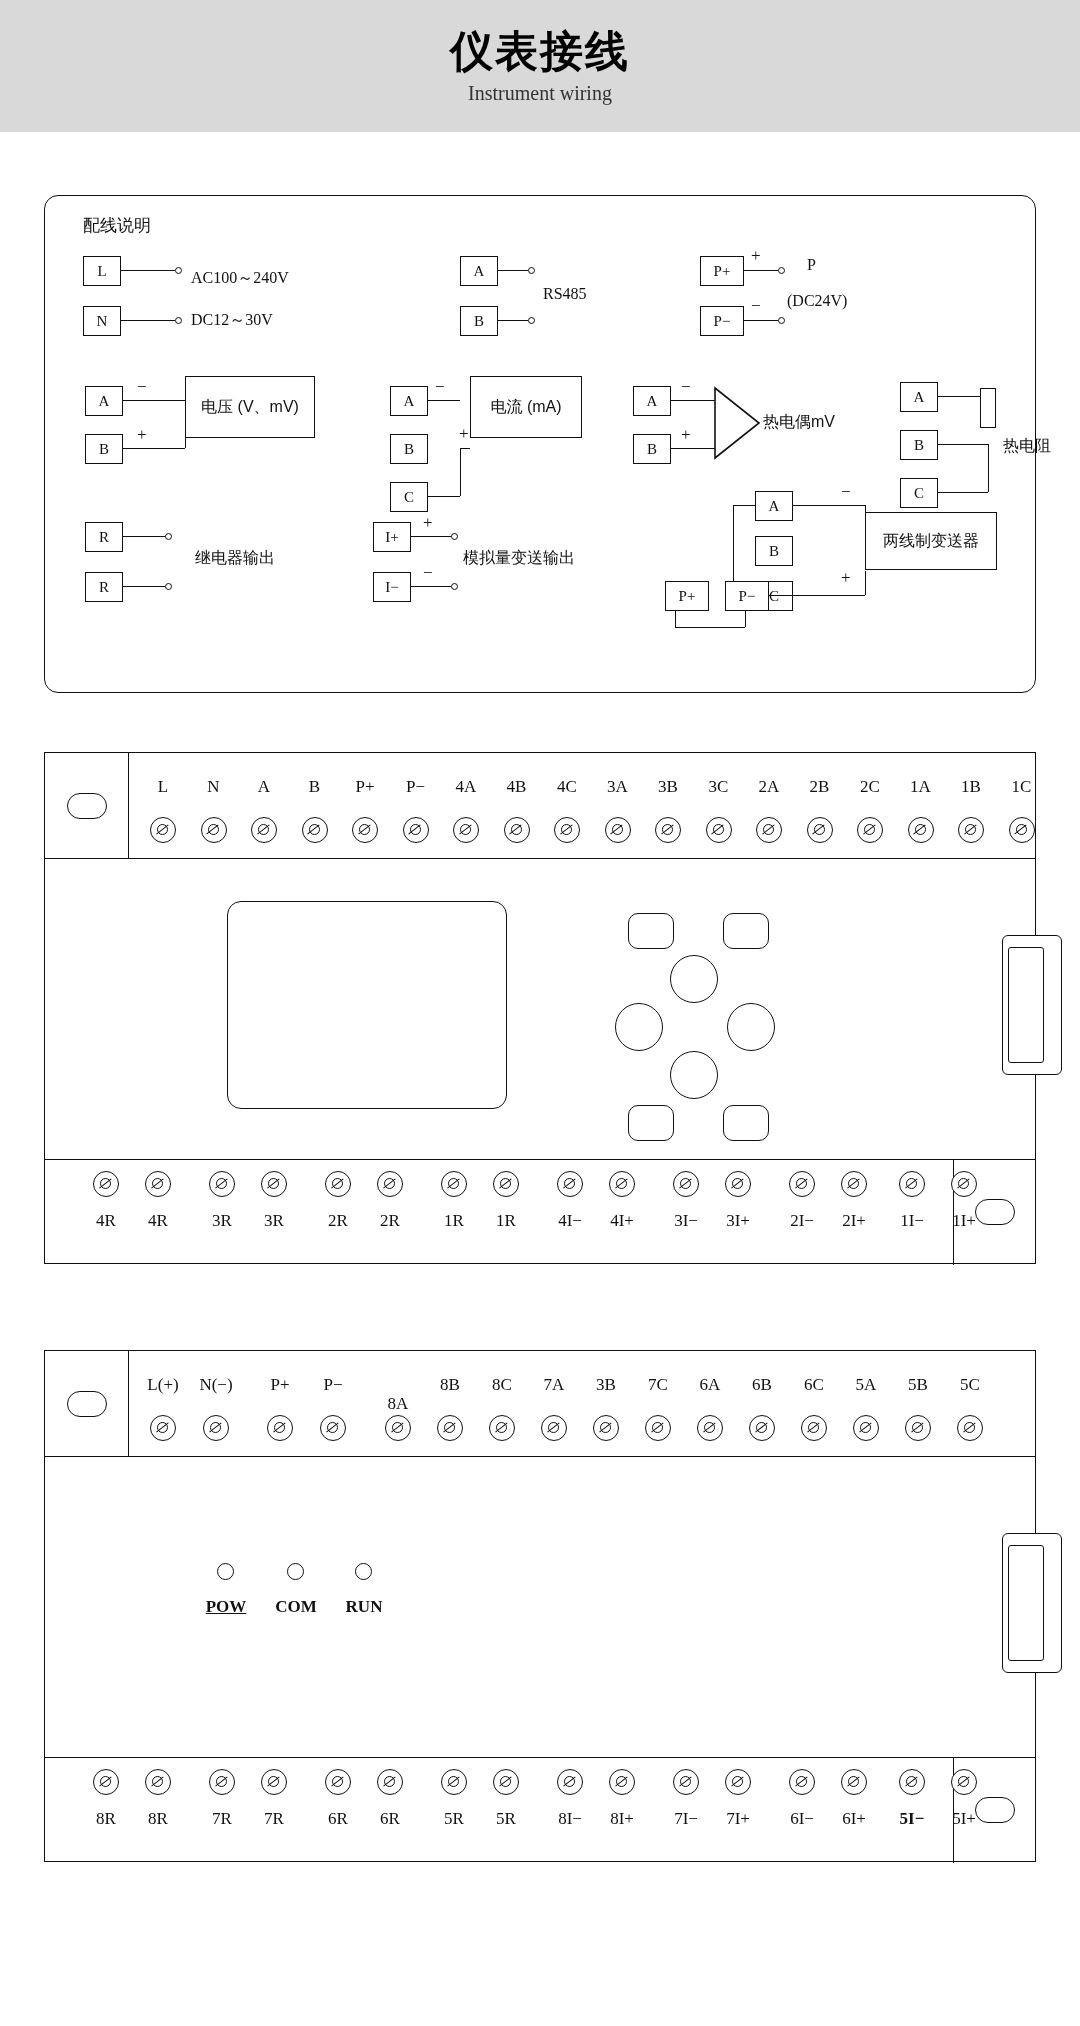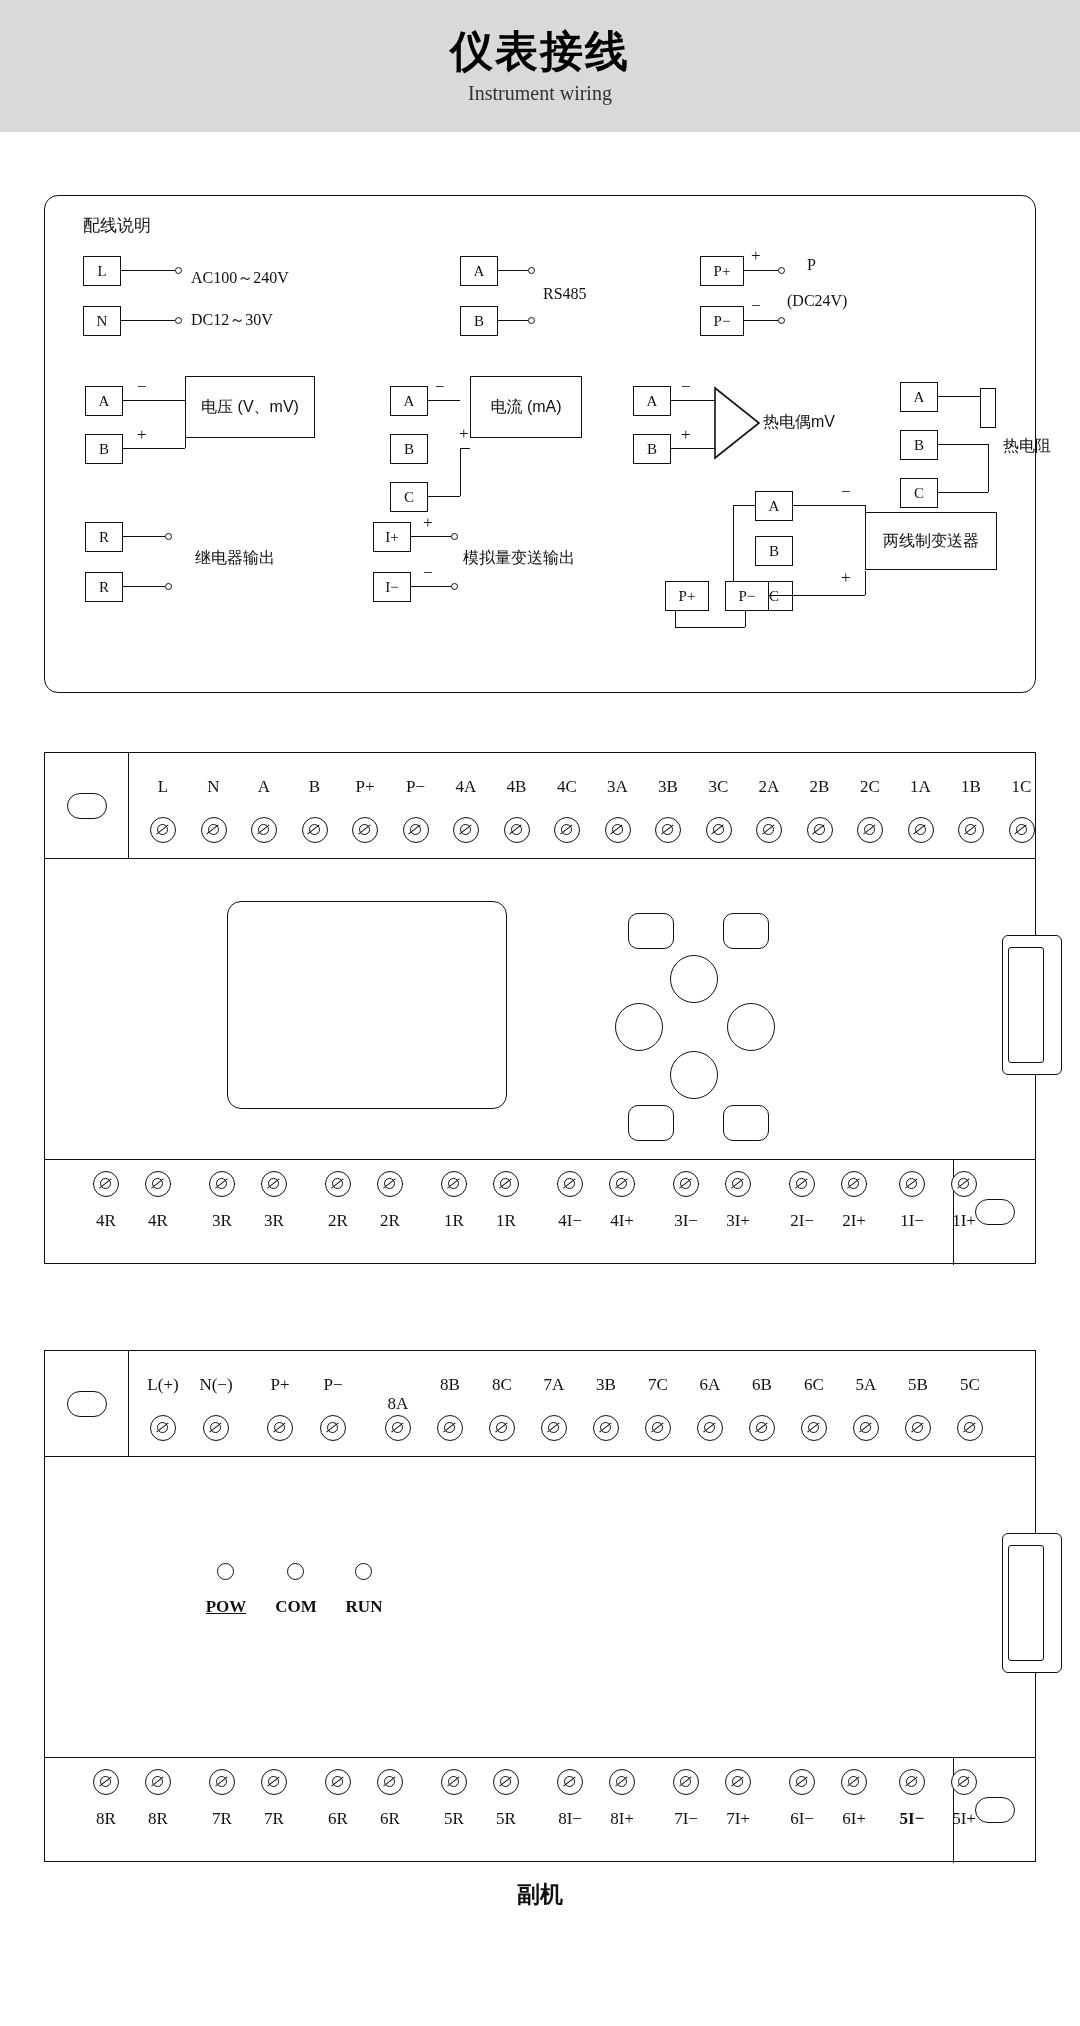--- a/index.html
+++ b/index.html
@@ -426,21 +426,20 @@
   <div class="led" style="left:172px; top:212px;"></div>
   <div class="led" style="left:242px; top:212px;"></div>
   <div class="led" style="left:310px; top:212px;"></div>
   <div class="ledlabel" style="left:145px; top:246px; width:72px;text-decoration:underline;">POW</div>
   <div class="ledlabel" style="left:215px; top:246px; width:72px;">COM</div>
   <div class="ledlabel" style="left:283px; top:246px; width:72px;">RUN</div>
 
   <div class="conn" style="left:957px; top:182px; width:60px; height:140px;"></div>
   <div class="conn" style="left:963px; top:194px; width:36px; height:116px; border-radius:3px;"></div>
 
-  <div class="devcaption" style="top:528px;">副机</div>
 <div class="screw" style="left: 105px; top: 64px;"></div>
     <div class="term-label" style="left: 86px; top: 24px; width: 64px;">L(+)</div>
     <div class="screw" style="left: 158px; top: 64px;"></div>
     <div class="term-label" style="left: 139px; top: 24px; width: 64px;">N(−)</div>
     <div class="screw" style="left: 222px; top: 64px;"></div>
     <div class="term-label" style="left: 203px; top: 24px; width: 64px;">P+</div>
     <div class="screw" style="left: 275px; top: 64px;"></div>
     <div class="term-label" style="left: 256px; top: 24px; width: 64px;">P−</div>
     <div class="screw" style="left: 340px; top: 64px;"></div>
     <div class="term-label" style="left: 321px; top: 24px; width: 64px; margin-top: 19px;">8A</div>

